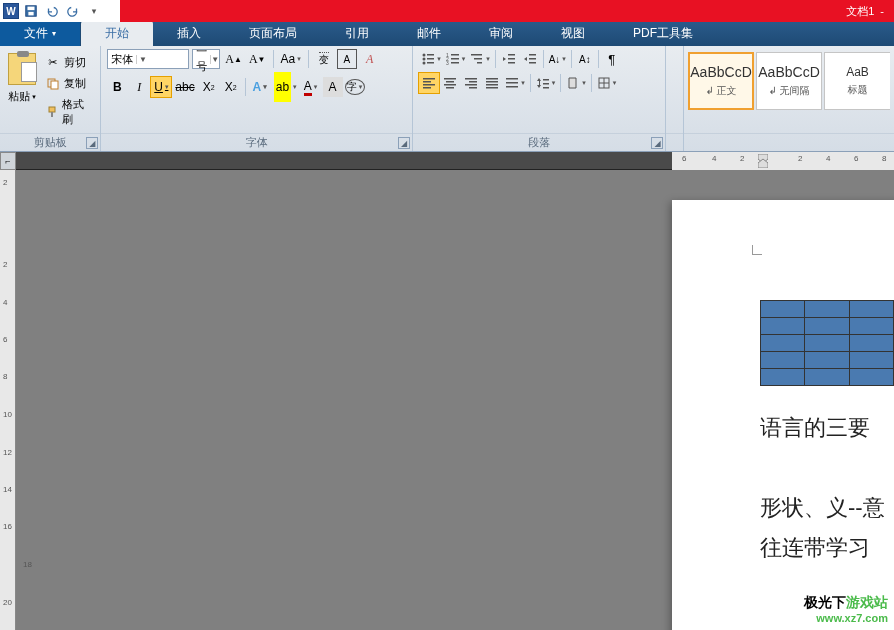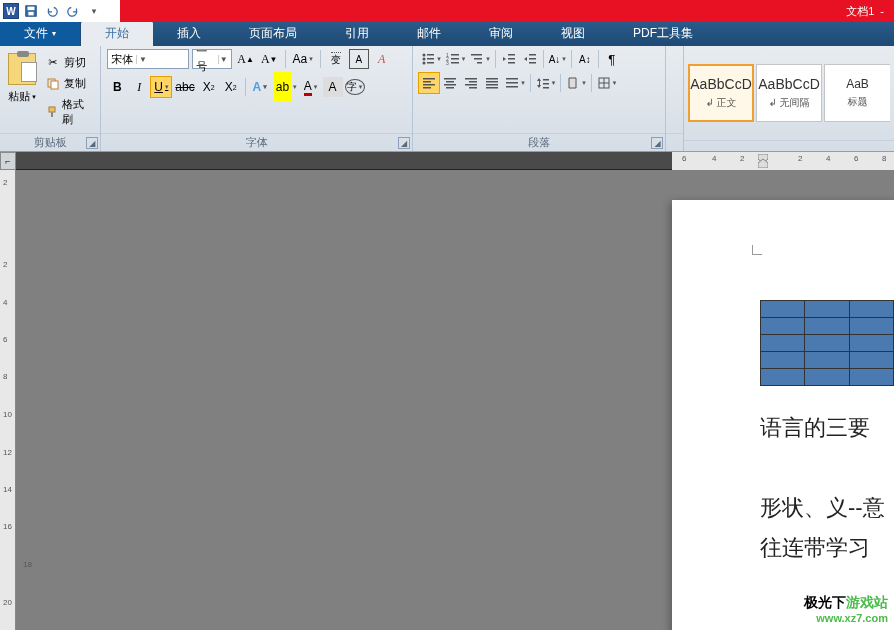--- a/index.html
+++ b/index.html
@@ -171,21 +171,21 @@
       </div>
   </div>
 
   <div class="group" style="width:320px;">
     <div class="group-body" style="flex-direction:column;">
       <div class="font-row1">
         <div class="combo" style="width:82px;">
             <span>宋体</span>
             <span class="combo-arrow">▼</span>
           </div>
-        <div class="combo" style="width:40px;">
+        <div class="combo" style="width:28px;">
             <span>一号</span>
             <span class="combo-arrow">▼</span>
           </div>
         <div class="rbtn" style="font-family:serif;">A<span style="font-size:8px;">▲</span></div>
         <div class="rbtn" style="font-family:serif;">A<span style="font-size:8px;">▼</span></div>
         <div class="sep"></div>
         <div class="rbtn drop">Aa</div>
         <div class="sep"></div>
         <div class="rbtn" style="font-size:10px;">
             <span style="border-top:1px dotted #555;">变</span>
@@ -343,21 +343,21 @@
         <div class="dialog-launcher">◢</div>
       </div>
   </div>
 
   <div class="group" style="width:18px;">
       <div class="group-body"></div>
       <div class="group-label"></div>
     </div>
 
   <div class="group" style="flex:1;border-right:none;">
-    <div class="group-body" style="padding:16px 2px;">
+    <div class="group-body" style="padding:4px 2px;">
       <div class="style-gallery">
         <div class="style-item selected">
           <div class="style-preview">AaBbCcD</div>
           <div class="style-name">↲ 正文</div>
         </div>
         <div class="style-item">
           <div class="style-preview">AaBbCcD</div>
           <div class="style-name">↲ 无间隔</div>
         </div>
         <div class="style-item" style="border-right:none;">

